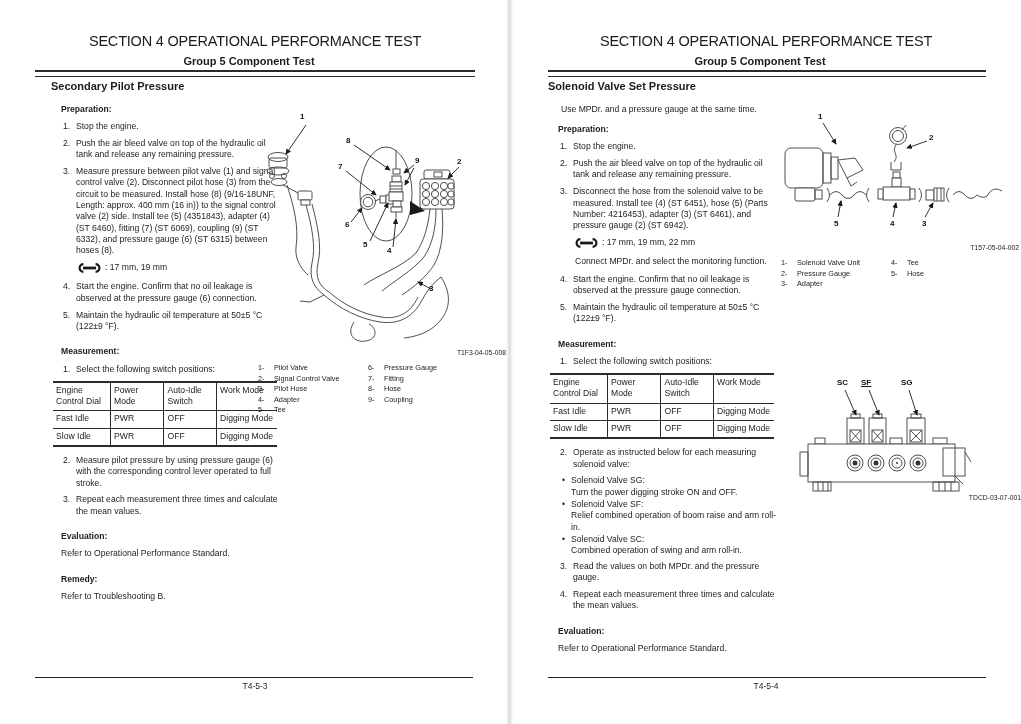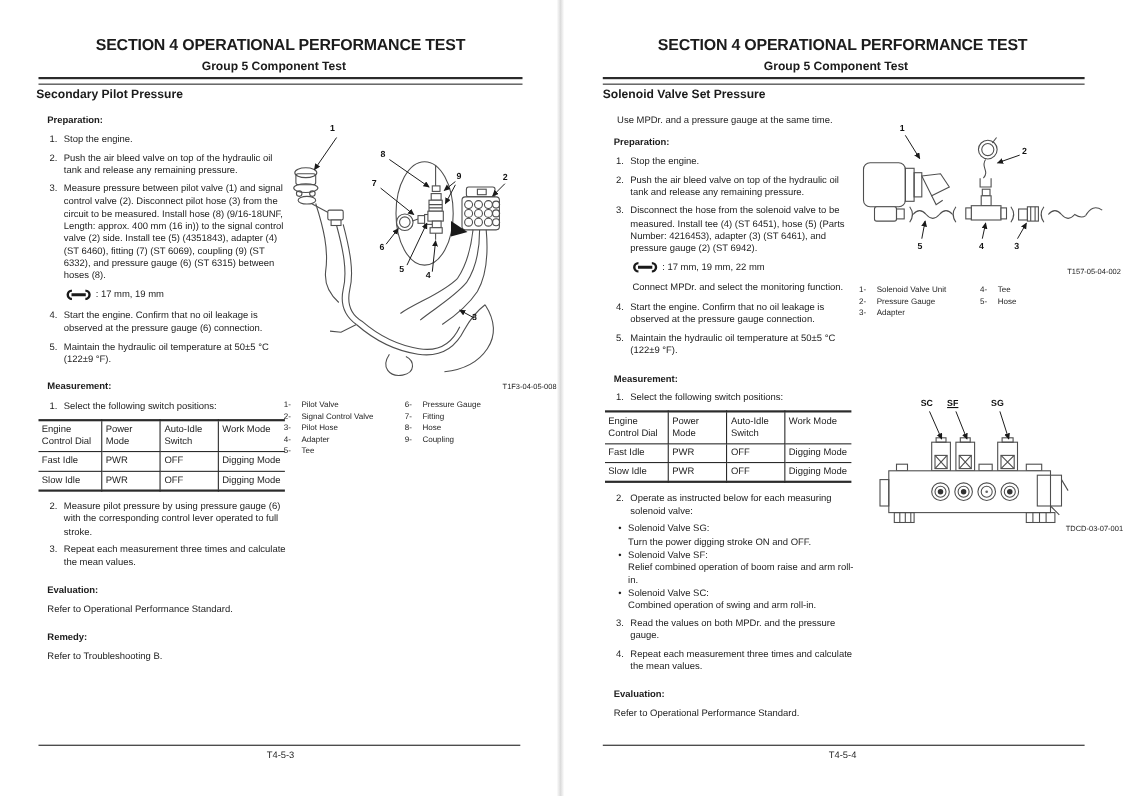--- a/index.html
+++ b/index.html
@@ -7,29 +7,29 @@
     width:1021px;height:724px;position:relative;background:#ffffff;
     font-family:"Liberation Sans",sans-serif;color:#1c1c1c;overflow:hidden;
   }
   .page{position:absolute;top:0;width:510px;height:724px;background:#fff;}
   #page-left{left:0;}
   #page-right{left:511px;}
   .seam{position:absolute;left:506px;top:0;width:7px;height:724px;
     background:linear-gradient(90deg,#ffffff,#dcdcdc 50%,#ffffff);}
   
   .hdr{position:absolute;top:33px;left:0;width:100%;text-align:center;}
-  .hdr .t1{font-size:14.5px;font-weight:bold;letter-spacing:-0.2px;margin:0;}
+  .hdr .t1{font-size:14.5px;font-weight:normal;letter-spacing:-0.2px;margin:0;}
   .hdr .t2{font-size:11px;font-weight:bold;margin:6px 12px 0 0;}
   .rule{position:absolute;top:70px;height:4px;
     border-top:2.5px solid #2b2b2b;border-bottom:1px solid #2b2b2b;}
   #page-left .rule{left:35px;width:440px;}
   #page-right .rule{left:37px;width:438px;}
   
   .col{position:absolute;top:79px;width:228px;font-size:8.6px;line-height:1.32;}
-  #page-left .col{left:33px;}
+  #page-left .col{left:51px;}
   #page-right .col{left:37px;}
   .sec-title{font-size:11px;font-weight:bold;margin:0 0 10px 0;}
   .intro{margin:0 0 9px 13px;}
   .sec-label{font-weight:bold;margin:8px 0 6px 10px;}
   .sec-label.sp{margin-top:14px;}
   .step{display:flex;margin:0 0 5.5px 12px;}
   .step .n{width:13px;flex:none;}
   .step .t{flex:1;}
   .wrench-row{display:flex;align-items:center;gap:4px;margin:2px 0 8px 27px;}
   .note{margin:0 0 6px 27px;}
@@ -444,21 +444,21 @@
       </div>
       <div class="lcol lc2">
         <span>4-</span>
           <span>Tee</span>
         <span>5-</span>
           <span>Hose</span>
       </div>
     </div>
   </div>
 
-  <div class="fig" style="left:284px;top:356px;width:226px;">
+  <div class="fig" style="left:284px;top:372px;width:226px;">
     <svg width="220" height="120" viewBox="0 0 220 120">
       <defs>
         <marker id="ah3" markerWidth="7" markerHeight="7" refX="5.5" refY="3" orient="auto">
           <path d="M0,0 L6.5,3 L0,6 Z" fill="#1a1a1a"></path>
         </marker>
       </defs>
 
       <g>
         <rect class="lnf" x="52" y="46" width="17" height="26"></rect>
         <rect class="ln" x="56" y="42" width="9" height="4"></rect>

